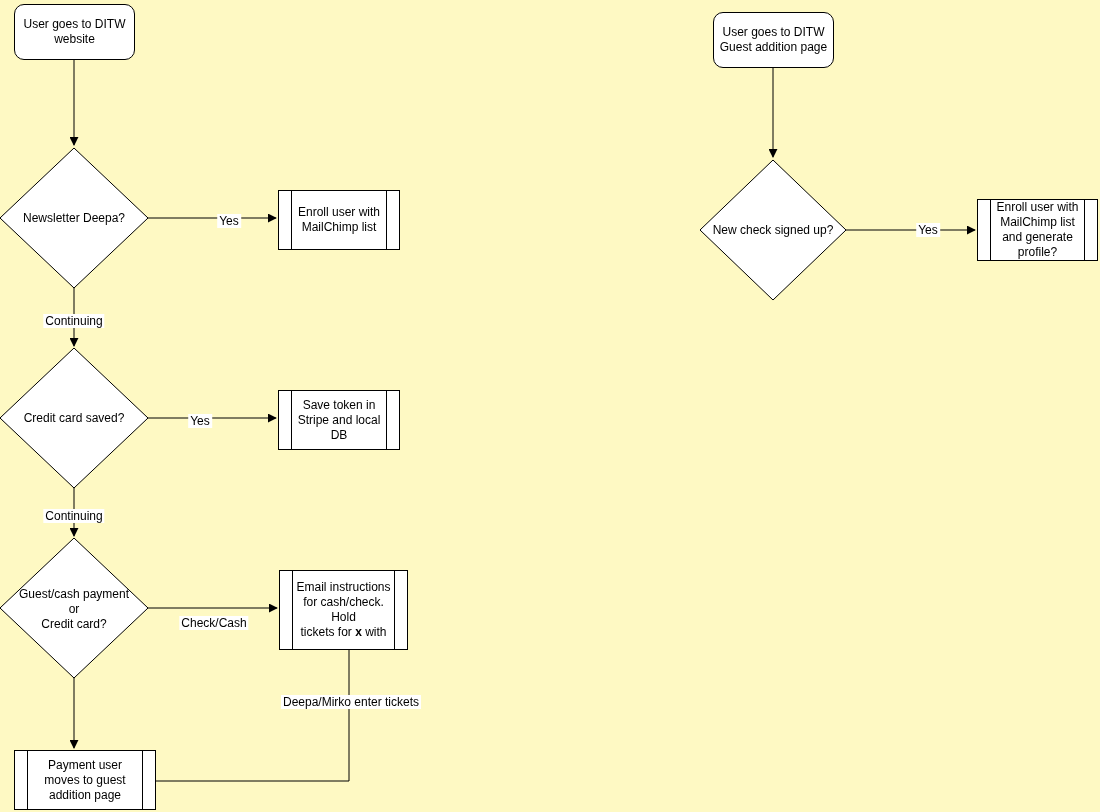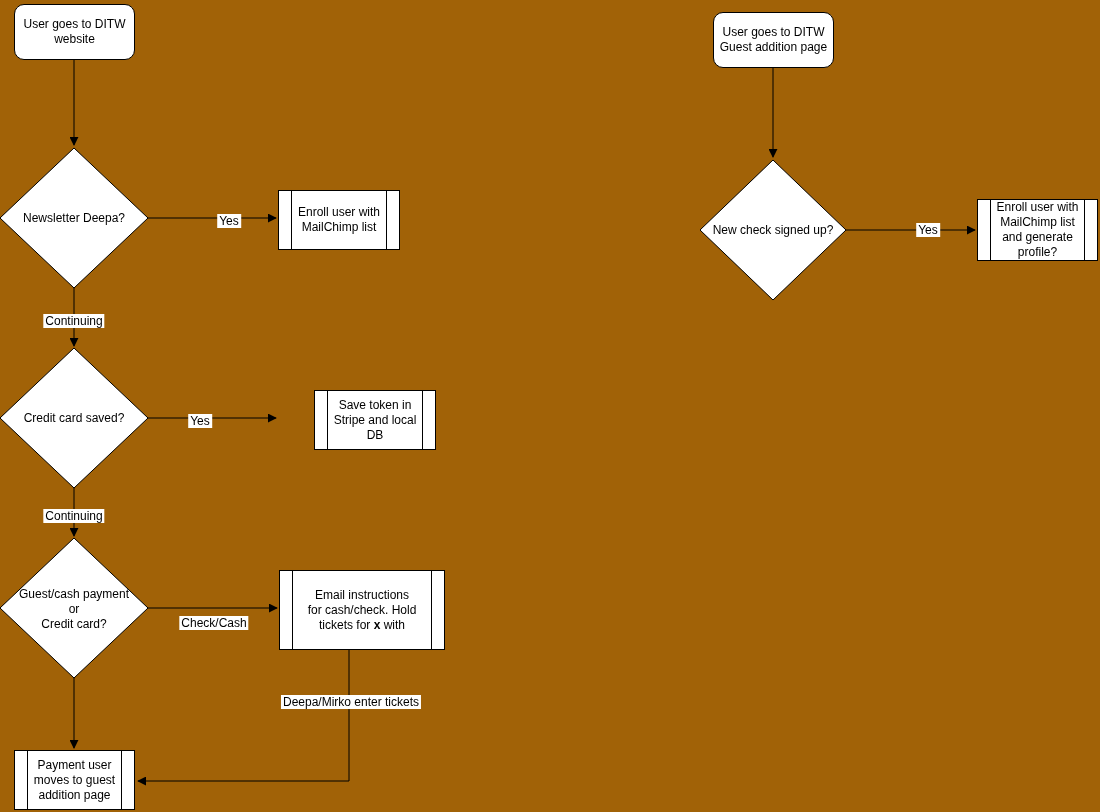--- a/index.html
+++ b/index.html
@@ -2,21 +2,21 @@
 <html><head>
 <meta charset="utf-8">
 <style>
   * { margin: 0; padding: 0; box-sizing: border-box; }
   html, body { background: #ffffff; }
   body { font-family: "Liberation Sans", sans-serif; color: #000; }
   .canvas {
     position: relative;
     width: 1100px;
     height: 812px;
-    background: #a16207;
+    background: #fef9c3;
     overflow: hidden;
   }
   .edges-layer {
     position: absolute;
     left: 0; top: 0;
     width: 1100px; height: 812px;
   }
   .node {
     position: absolute;
     background: #ffffff;
@@ -101,37 +101,37 @@
 
   <div class="diamond-label" style="left:2px; top:196px; width:144px; height:44px;">Newsletter Deepa?</div>
 
   <div class="node subprocess" style="left:278px; top:190px; width:122px; height:60px;">
     <span>Enroll user with
 MailChimp list</span>
   </div>
 
   <div class="diamond-label" style="left:2px; top:396px; width:144px; height:44px;">Credit card saved?</div>
 
-  <div class="node subprocess" style="left:278px; top:390px; width:122px; height:60px;margin-left:36px;">
+  <div class="node subprocess" style="left:278px; top:390px; width:122px; height:60px;">
     <span>Save token in
 Stripe and local
 DB</span>
   </div>
 
   <div class="diamond-label" style="left:2px; top:585px; width:144px; height:48px;">Guest/cash payment
 or
 Credit card?</div>
 
-  <div class="node subprocess" style="left:279px; top:570px; width:166px; height:80px;">
+  <div class="node subprocess" style="left:279px; top:570px; width:129px; height:80px;">
     <span><span>Email instructions
 for cash/check. Hold
 tickets for </span><b>x</b><span> with</span></span>
   </div>
 
-  <div class="node subprocess" style="left:14px; top:750px; width:121px; height:60px;">
+  <div class="node subprocess" style="left:14px; top:750px; width:142px; height:60px;">
     <span>Payment user
 moves to guest
 addition page</span>
   </div>
 
   <div class="edge-label" style="left:229px; top:221px;">Yes</div>
   <div class="edge-label" style="left:74px; top:321px;">Continuing</div>
   <div class="edge-label" style="left:200px; top:421px;">Yes</div>
   <div class="edge-label" style="left:74px; top:516px;">Continuing</div>
   <div class="edge-label" style="left:214px; top:611px;margin-top:12px;">Check/Cash</div>

